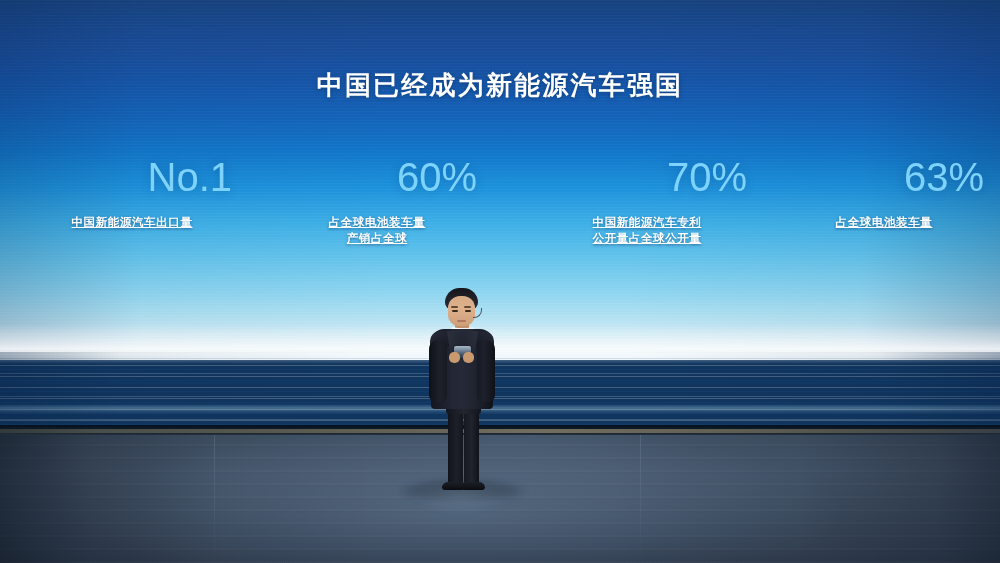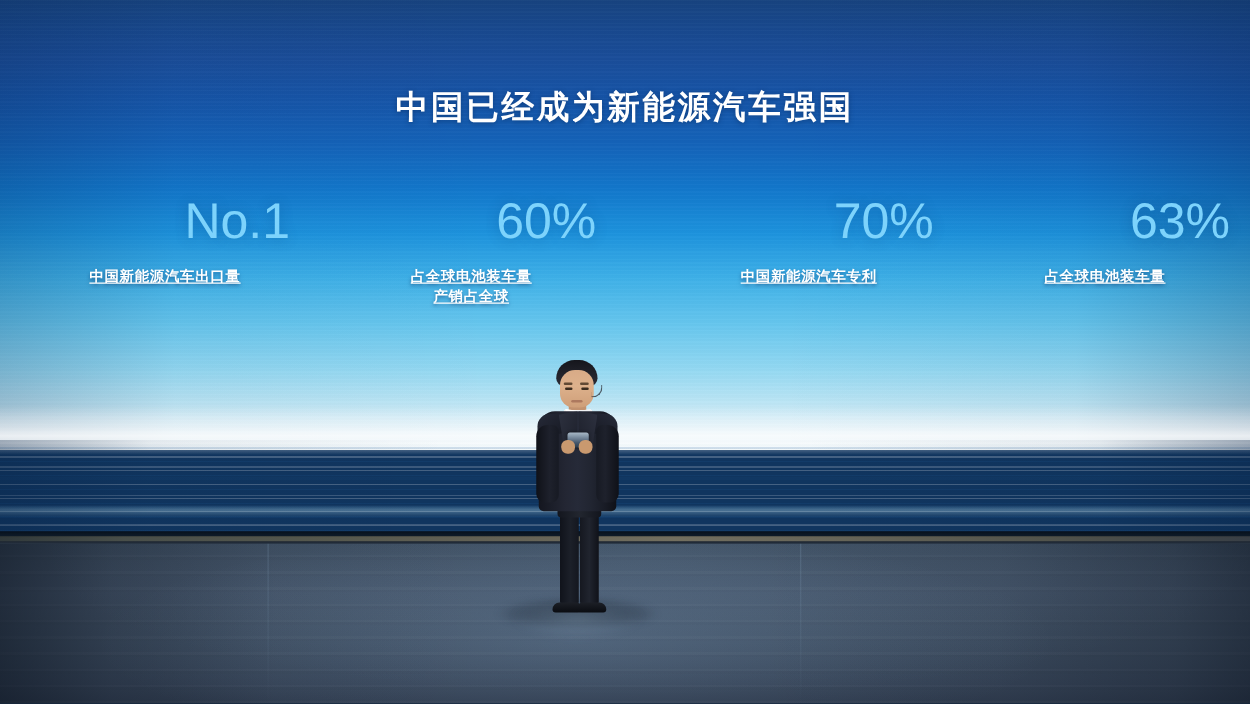--- a/index.html
+++ b/index.html
@@ -386,20 +386,21 @@
       <div class="stat-cap">
         <span>占全球电池装车量</span>
         <span>产销占全球</span>
       </div>
     </div>
 
     <div class="stat" style="left:547px;width:200px;">
       <div class="stat-num">70%</div>
       <div class="stat-cap">
         <span>中国新能源汽车专利</span>
+        <span>公开量占全球公开量</span>
       </div>
     </div>
 
     <div class="stat" style="left:784px;width:200px;">
       <div class="stat-num">63%</div>
       <div class="stat-cap">
         <span>占全球电池装车量</span>
       </div>
     </div>
 

